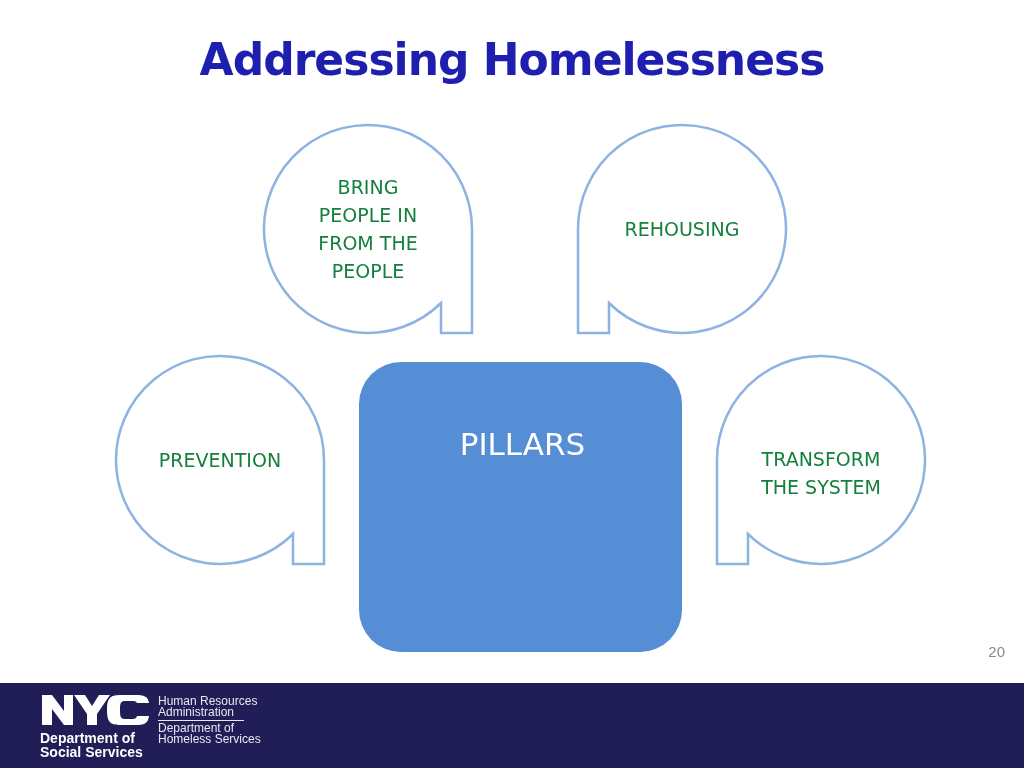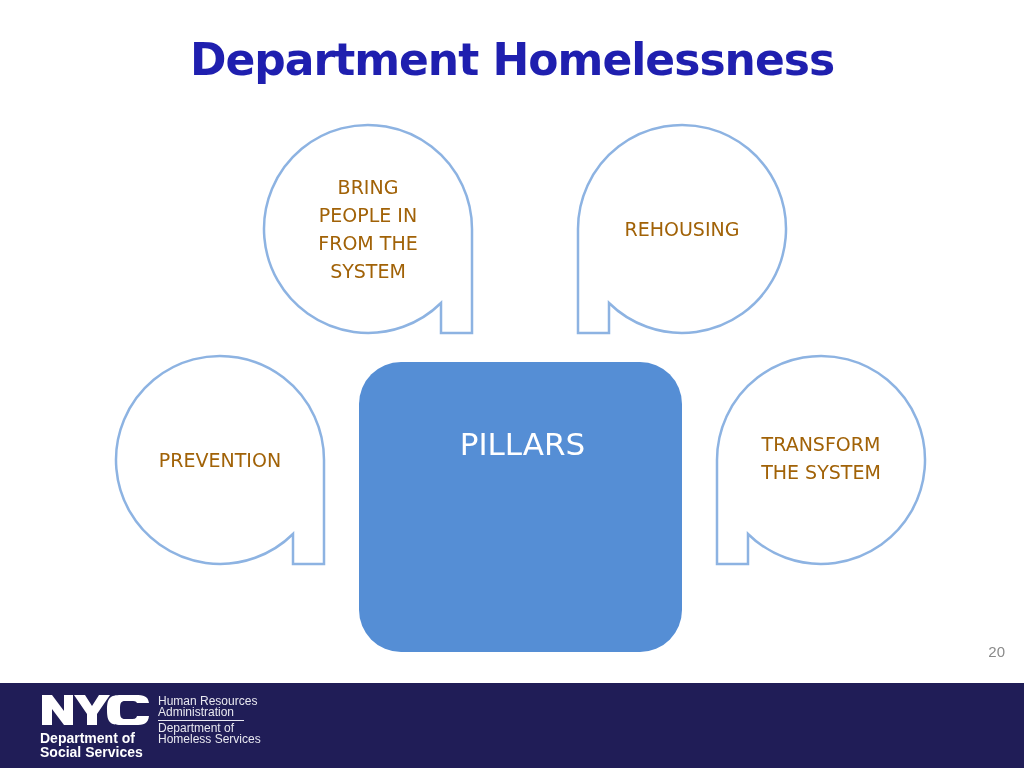--- a/index.html
+++ b/index.html
@@ -8,21 +8,21 @@
     background: #ffffff;
     font-family: "Liberation Sans", "DejaVu Sans", sans-serif;
   }
   .title {
     position: absolute; left: 0; top: 34px; width: 1024px; text-align: center;
     font-family: "DejaVu Sans", "Liberation Sans", sans-serif;
     font-weight: bold; font-size: 44px; color: #1F1FAF; letter-spacing: -1px;
   }
   svg.diagram { position: absolute; left: 0; top: 0; }
   .bubble-text {
-    position: absolute; text-align: center; color: #a16207;
+    position: absolute; text-align: center; color: #15803d;
     font-family: "DejaVu Sans", "Liberation Sans", sans-serif;
     font-size: 19px; line-height: 28px;
     display: flex; align-items: center; justify-content: center;
   }
   .center-text {
     position: absolute; left: 361px; top: 414px; width: 323px; text-align: center;
     color: #ffffff; font-family: "DejaVu Sans", "Liberation Sans", sans-serif;
     font-size: 31px; line-height: 61px;
   }
   .center-text div { white-space: nowrap; }
@@ -42,53 +42,53 @@
     font-size: 14px; line-height: 14px;
   }
   .agencies {
     position: absolute; left: 158px; top: 13px; color: #e8e8f0; font-size: 12px; line-height: 11px;
   }
   .agencies .divider { width: 86px; height: 1px; background: #e8e8f0; margin: 2px 0 2px 0; }
 </style>
 </head>
 <body>
 
-<div class="title">Department Homelessness</div>
+<div class="title">Addressing Homelessness</div>
 
 <svg class="diagram" width="1024" height="768" viewBox="0 0 1024 768">
 
   <path d="M 441 303 A 104 104 0 1 1 472 229 L 472 333 L 441 333 Z" transform="rotate(0)" fill="#ffffff" stroke="#8DB3E2" stroke-width="2.5"></path>
 
   <path d="M 609 303 A 104 104 0 1 0 578 229 L 578 333 L 609 333 Z" fill="#ffffff" stroke="#8DB3E2" stroke-width="2.5"></path>
 
   <path d="M 293 534 A 104 104 0 1 1 324 460 L 324 564 L 293 564 Z" fill="#ffffff" stroke="#8DB3E2" stroke-width="2.5"></path>
 
   <path d="M 748 534 A 104 104 0 1 0 717 460 L 717 564 L 748 564 Z" fill="#ffffff" stroke="#8DB3E2" stroke-width="2.5"></path>
 
   <rect x="359" y="362" width="323" height="290" rx="42" ry="42" fill="#558ED5"></rect>
 </svg>
 
 <div class="bubble-text" style="left:288px; top:172px; width:160px; height:114px;">
   <div>
     <div>BRING</div>
     <div>PEOPLE IN</div>
     <div>FROM THE</div>
-    <div>SYSTEM</div>
+    <div>PEOPLE</div>
   </div>
 </div>
 
 <div class="bubble-text" style="left:592px; top:214px; width:180px; height:30px;">
   <div>REHOUSING</div>
 </div>
 
 <div class="bubble-text" style="left:130px; top:445px; width:180px; height:30px;align-items:center;">
   <div>PREVENTION</div>
 </div>
 
-<div class="bubble-text" style="left:731px; top:429px; width:180px; height:58px;align-items:center;">
+<div class="bubble-text" style="left:731px; top:444px; width:180px; height:58px;align-items:center;">
   <div>
     <div>TRANSFORM</div>
     <div>THE SYSTEM</div>
   </div>
 </div>
 
 <div class="center-text">
   <div>PILLARS</div>
 </div>
 

